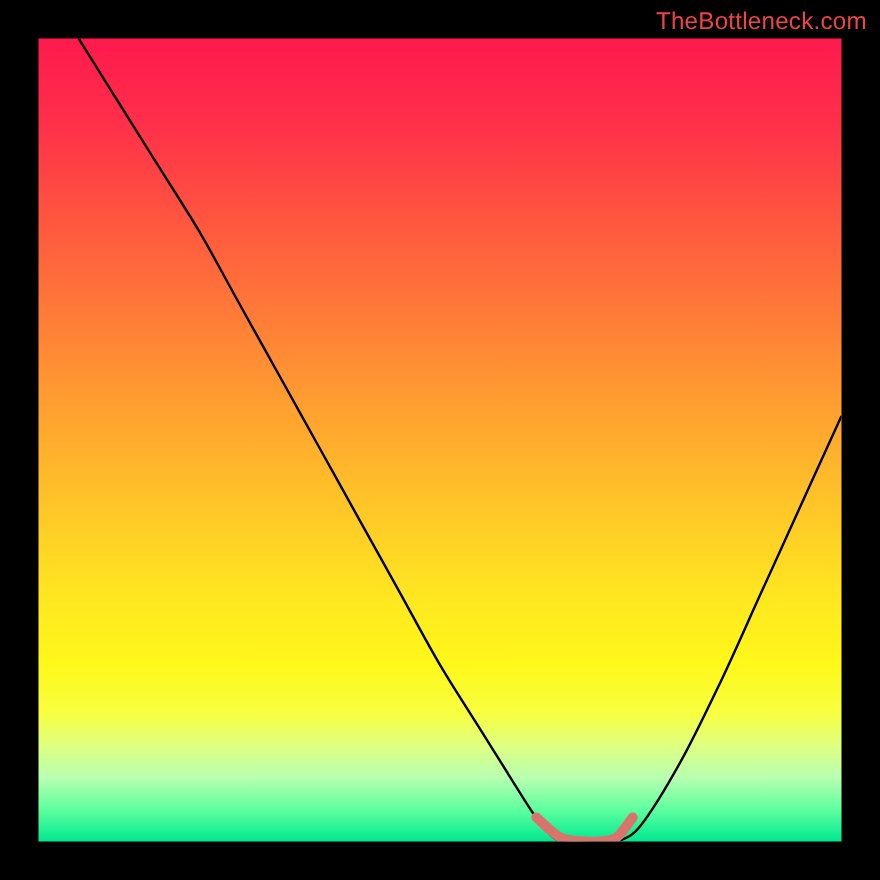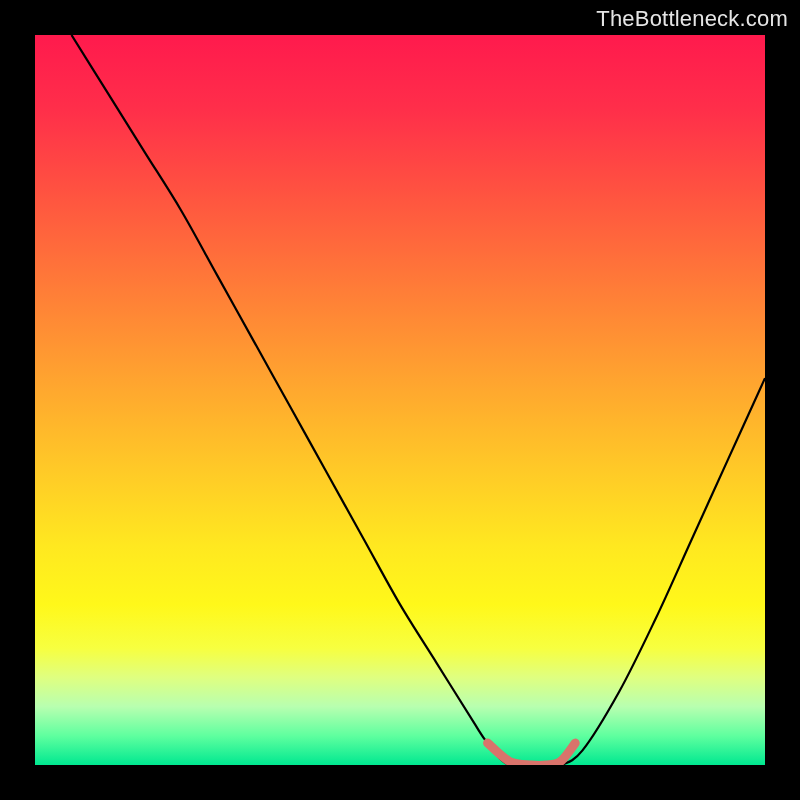--- a/index.html
+++ b/index.html
@@ -38,21 +38,21 @@
       #dfff80 88%,
       #b8ffb0 92%,
       #5fff9f 96%,
       #00e890 100%
     );
   }
   .attribution {
     position: absolute;
     top: 6px;
     right: 12px;
-    color: #e5e5e5;
+    color: #ef4444;
     font-size: 22px;
     font-weight: 500;
     letter-spacing: 0.2px;
   }
   svg.curve {
     position: absolute;
     left: 0;
     top: 0;
     width: 730px;
     height: 730px;

